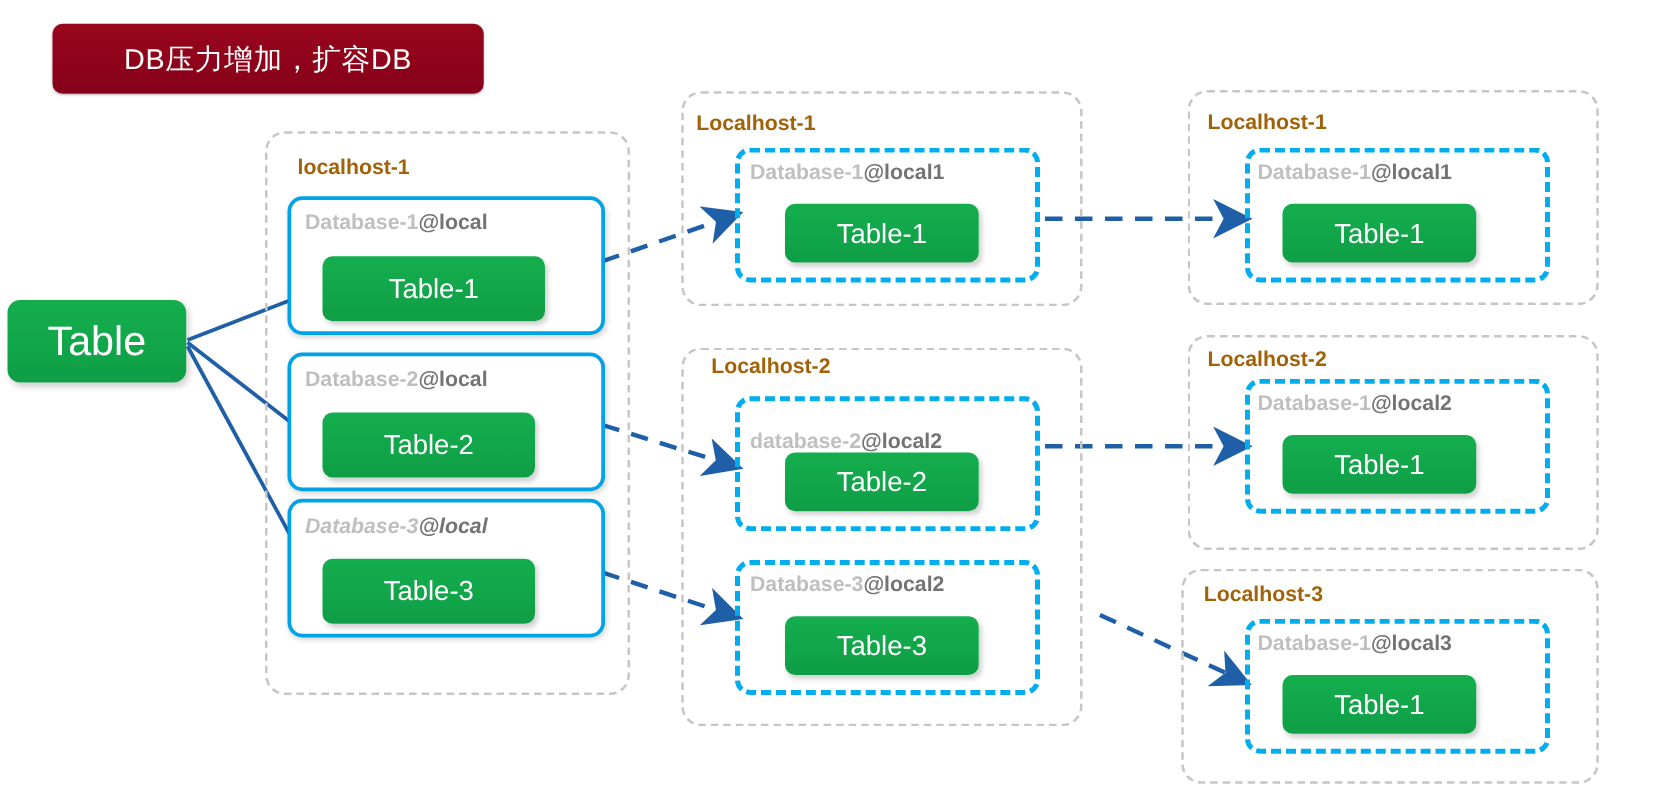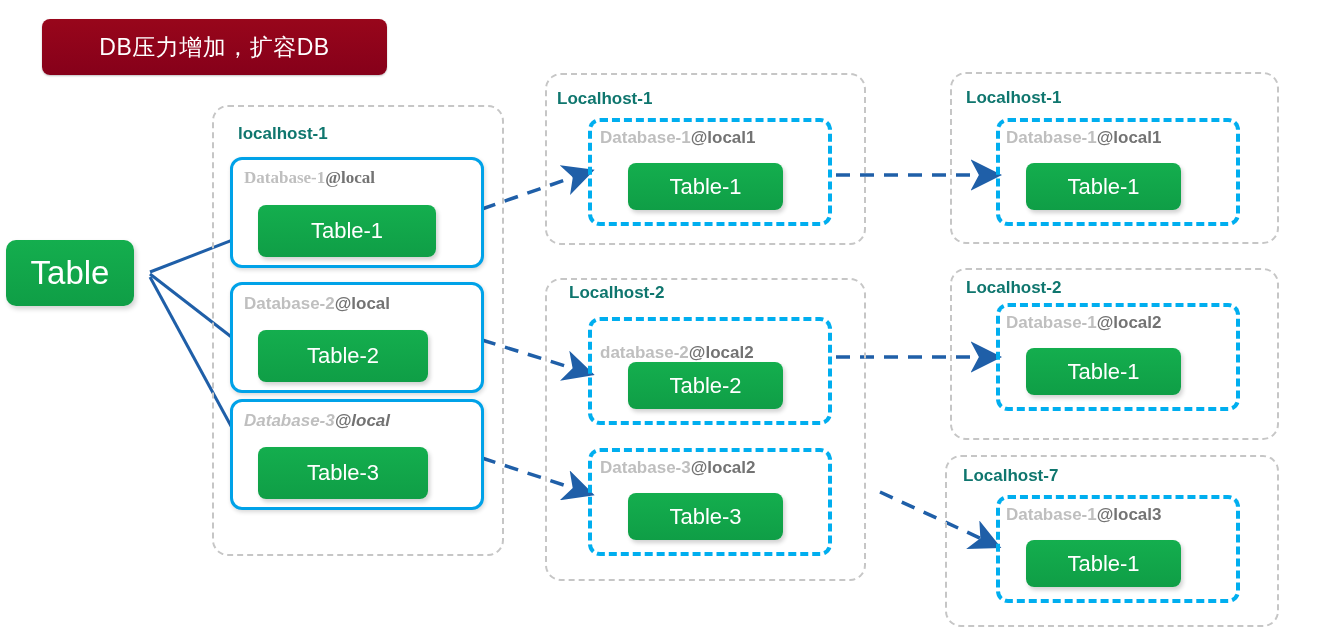--- a/index.html
+++ b/index.html
@@ -21,39 +21,39 @@
     color:#ffffff;
     font-size:23px;
     display:flex;align-items:center;justify-content:center;
     letter-spacing:.5px;
     box-shadow:0 1px 2px rgba(0,0,0,.25);
   }
 
   
   .src-table{
     position:absolute;
-    left:6px;top:240px;width:128px;height:66px;
+    left:6px;top:240px;width:143px;height:66px;
     background:#12A84B;
     background:linear-gradient(180deg,#14ae4e 0%,#0f9e46 100%);
     border-radius:10px;
     color:#ffffff;font-size:33px;
     display:flex;align-items:center;justify-content:center;
     box-shadow:2px 3px 5px rgba(0,0,0,.18);
   }
 
   
   .host{
     position:absolute;
     border:2.5px dashed #c6c6c6;
     border-radius:16px;
     background:transparent;
   }
   .host-label{
     position:absolute;
-    color:#0f766e;
+    color:#a16207;
     font-weight:bold;
     font-size:17px;
     white-space:nowrap;
   }
 
   
   .db{
     position:absolute;
     border-radius:12px;
     background:#ffffff;
@@ -122,21 +122,21 @@
       <path d="M836,175 L995,175" marker-end="url(#ah-dash)"></path>
       <path d="M836,357 L995,357" marker-end="url(#ah-dash)"></path>
       <path d="M880,492 L995,545" marker-end="url(#ah-dash)"></path>
     </g>
   </svg>
 
   <div class="host" style="left:212px;top:105px;width:288px;height:447px;"></div>
   <div class="host-label" style="left:238px;top:124px;">localhost-1</div>
 
   <div class="db solid" style="left:230px;top:157px;width:248px;height:105px;"></div>
-  <div class="db-label" style="left:244px;top:168px;font-family:Liberation Serif, serif;">
+  <div class="db-label" style="left:244px;top:168px;">
     <span>Database-1</span><span class="at">@local</span>
   </div>
   <div class="tbl" style="left:258px;top:205px;width:178px;height:52px;">Table-1</div>
 
   <div class="db solid" style="left:230px;top:282px;width:248px;height:105px;"></div>
   <div class="db-label" style="left:244px;top:294px;">
     <span>Database-2</span><span class="at">@local</span>
   </div>
   <div class="tbl" style="left:258px;top:330px;width:170px;height:52px;">Table-2</div>
 
@@ -179,20 +179,20 @@
 
   <div class="host" style="left:950px;top:268px;width:325px;height:168px;"></div>
   <div class="host-label" style="left:966px;top:278px;">Localhost-2</div>
   <div class="db dashed" style="left:996px;top:303px;width:236px;height:100px;"></div>
   <div class="db-label" style="left:1006px;top:313px;">
     <span>Database-1</span><span class="at">@local2</span>
   </div>
   <div class="tbl" style="left:1026px;top:348px;width:155px;height:47px;">Table-1</div>
 
   <div class="host" style="left:945px;top:455px;width:330px;height:168px;"></div>
-  <div class="host-label" style="left:963px;top:466px;">Localhost-7</div>
+  <div class="host-label" style="left:963px;top:466px;">Localhost-3</div>
   <div class="db dashed" style="left:996px;top:495px;width:236px;height:100px;"></div>
   <div class="db-label" style="left:1006px;top:505px;">
     <span>Database-1</span><span class="at">@local3</span>
   </div>
   <div class="tbl" style="left:1026px;top:540px;width:155px;height:47px;">Table-1</div>
 
 </div>
 
 </body></html>

